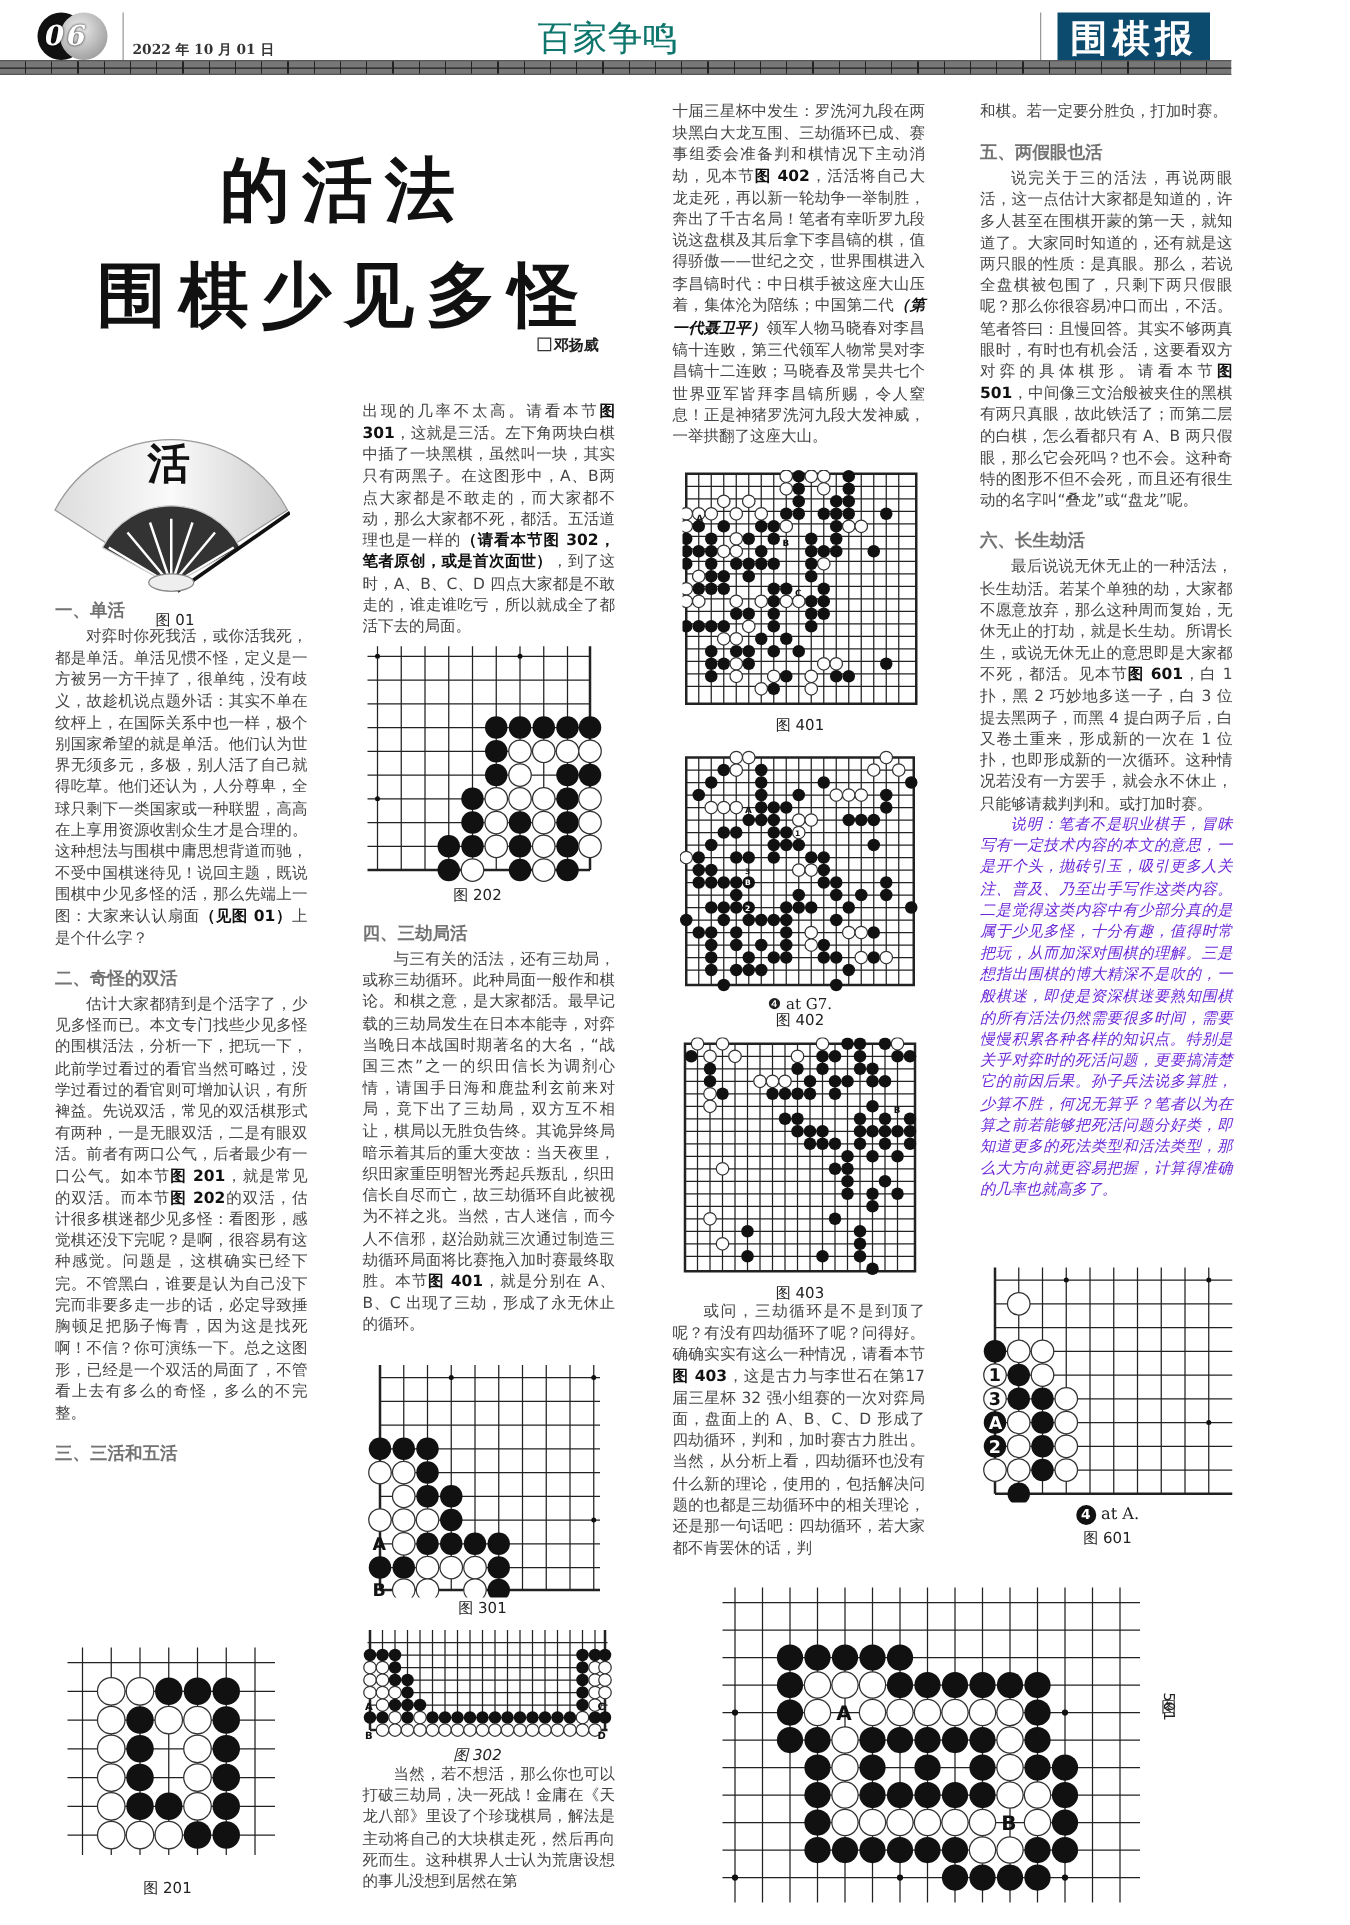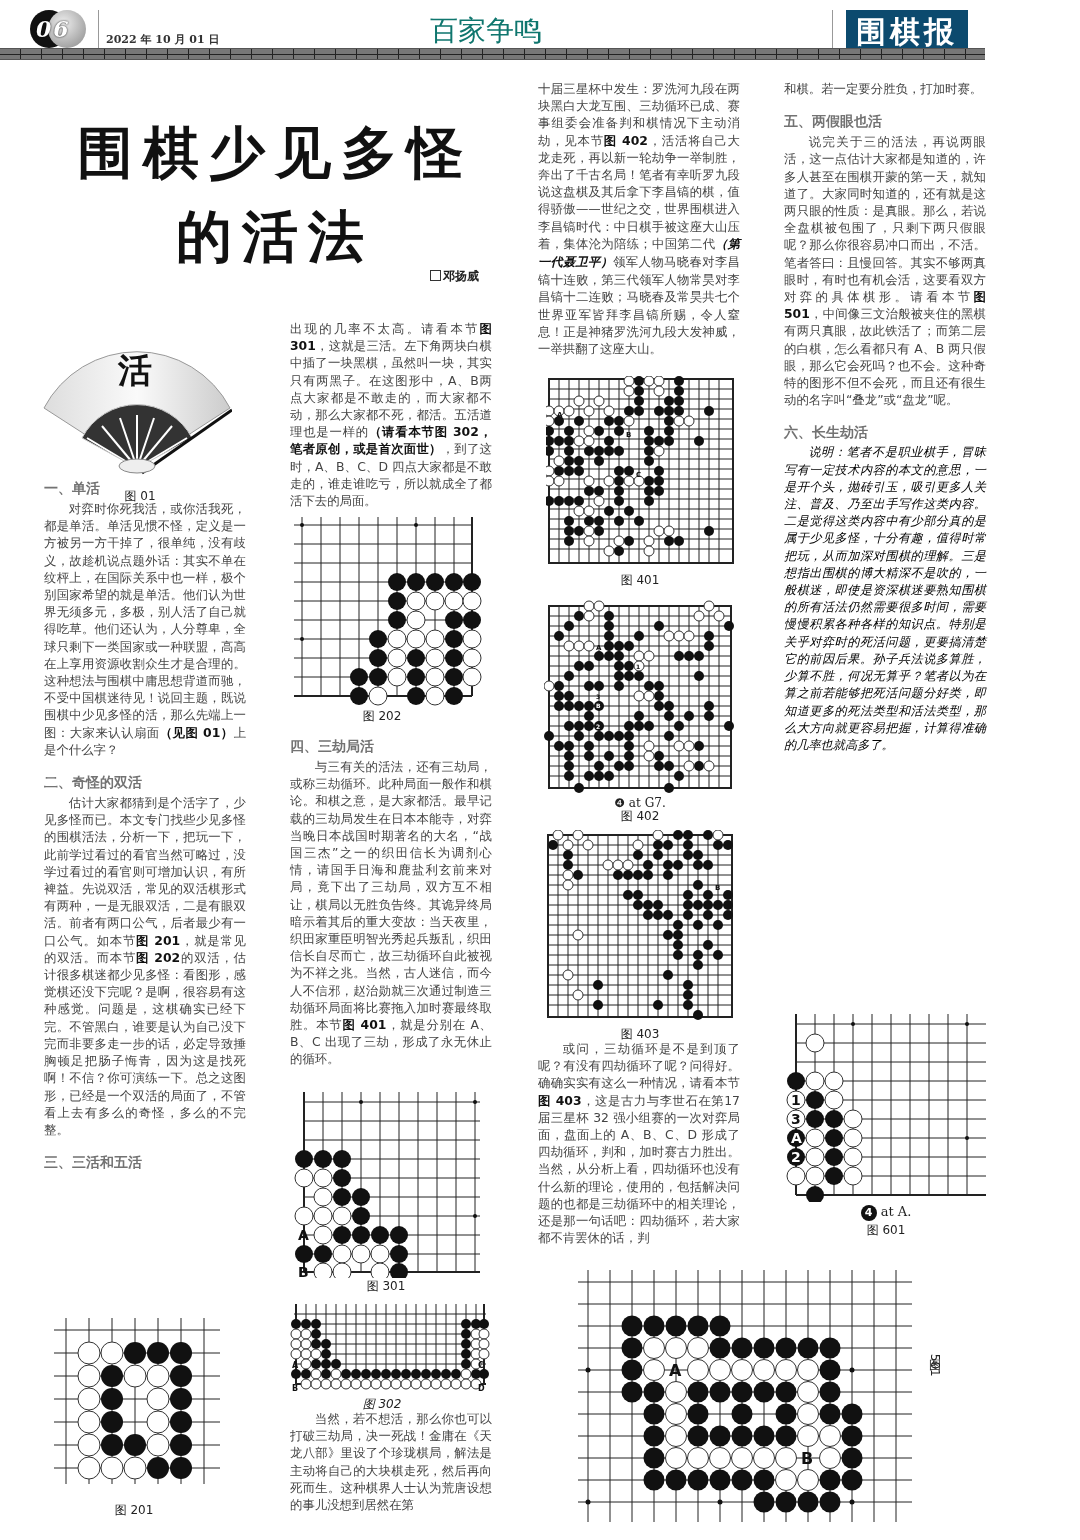--- a/index.html
+++ b/index.html
@@ -29,21 +29,21 @@
   
   .fan { left: 42px; top: 338px; width: 190px; height: 140px; }
   .fan-char { left: 118px; top: 348px; font: bold 34px "DejaVu Serif", serif; color: #111; }
   .caption { font: 12px "DejaVu Sans", sans-serif; color:#222; text-align:center; }
 
   .col { position:absolute; font-size: 12.4px; line-height: 17.2px; color:#444; text-align: justify; }
   .col p { text-indent: 2em; }
   .col h3 { font: bold 14px "DejaVu Sans", sans-serif; color:#737373; margin: 0 0 2px 0; }
   .col .gap { height: 16px; }
   .col b { color:#111; }
-  .note { font-family: "DejaVu Serif", serif; font-style: italic; color:#000000; font-size: 12.2px; line-height: 17.2px; }
+  .note { font-family: "DejaVu Serif", serif; font-style: italic; color:#6d28d9; font-size: 12.2px; line-height: 17.2px; }
 
   svg.board line { stroke:#222; stroke-width:1; }
   svg.board .edge { stroke-width:2; }
   svg.board .b { fill:#111; }
   svg.board .w { fill:#fff; stroke:#333; stroke-width:1; }
   svg.board text { font: bold 14px "DejaVu Sans", sans-serif; fill:#111; }
 </style>
 </head>
 <body>
 
@@ -53,22 +53,22 @@
   <span>06</span>
 </div>
 <div class="abs hdr-sep1"></div>
 <div class="abs hdr-date">2022 年 10 月 01 日</div>
 <div class="abs hdr-section">百家争鸣</div>
 <div class="abs hdr-sep2"></div>
 <div class="abs hdr-logo">围棋报</div>
 <div class="abs hdr-bar"></div>
 
 <div class="abs title">
+  <div>的活法</div>
   <div>围棋少见多怪</div>
-  <div>的活法</div>
 </div>
 <div class="abs author"><span class="box"></span><span>邓扬威</span></div>
 
 <svg class="abs fan" viewBox="0 0 190 140">
   <defs>
       <linearGradient id="fg" x1="0" x2="1">
         <stop offset="0" stop-color="#ddd"></stop>
         <stop offset="0.5" stop-color="#fafafa"></stop>
         <stop offset="1" stop-color="#ccc"></stop>
       </linearGradient>
@@ -863,20 +863,21 @@
   <p><span>或问，三劫循环是不是到顶了呢？有没有四劫循环了呢？问得好。确确实实有这么一种情况，请看本节</span><b>图 403</b><span>，这是古力与李世石在第17届三星杯 32 强小组赛的一次对弈局面，盘面上的 A、B、C、D 形成了四劫循环，判和，加时赛古力胜出。当然，从分析上看，四劫循环也没有什么新的理论，使用的，包括解决问题的也都是三劫循环中的相关理论，还是那一句话吧：四劫循环，若大家都不肯罢休的话，判</span></p>
 </div>
 
 <div class="col" style="left:784px;top:80px;width:202px;">
   <p style="text-indent:0"><span>和棋。若一定要分胜负，打加时赛。</span></p>
   <div class="gap"></div>
   <h3>五、两假眼也活</h3>
   <p><span>说完关于三的活法，再说两眼活，这一点估计大家都是知道的，许多人甚至在围棋开蒙的第一天，就知道了。大家同时知道的，还有就是这两只眼的性质：是真眼。那么，若说全盘棋被包围了，只剩下两只假眼呢？那么你很容易冲口而出，不活。笔者答曰：且慢回答。其实不够两真眼时，有时也有机会活，这要看双方对弈的具体棋形。请看本节</span><b>图 501</b><span>，中间像三文治般被夹住的黑棋有两只真眼，故此铁活了；而第二层的白棋，怎么看都只有 A、B 两只假眼，那么它会死吗？也不会。这种奇特的图形不但不会死，而且还有很生动的名字叫“叠龙”或“盘龙”呢。</span></p>
   <div class="gap"></div>
   <h3>六、长生劫活</h3>
+  <p><span>最后说说无休无止的一种活法，长生劫活。若某个单独的劫，大家都不愿意放弃，那么这种周而复始，无休无止的打劫，就是长生劫。所谓长生，或说无休无止的意思即是大家都不死，都活。见本节</span><b>图 601</b><span>，白 1 扑，黑 2 巧妙地多送一子，白 3 位提去黑两子，而黑 4 提白两子后，白又卷土重来，形成新的一次在 1 位扑，也即形成新的一次循环。这种情况若没有一方罢手，就会永不休止，只能够请裁判判和。或打加时赛。</span></p>
   <p class="note">说明：笔者不是职业棋手，冒昧写有一定技术内容的本文的意思，一是开个头，抛砖引玉，吸引更多人关注、普及、乃至出手写作这类内容。二是觉得这类内容中有少部分真的是属于少见多怪，十分有趣，值得时常把玩，从而加深对围棋的理解。三是想指出围棋的博大精深不是吹的，一般棋迷，即使是资深棋迷要熟知围棋的所有活法仍然需要很多时间，需要慢慢积累各种各样的知识点。特别是关乎对弈时的死活问题，更要搞清楚它的前因后果。孙子兵法说多算胜，少算不胜，何况无算乎？笔者以为在算之前若能够把死活问题分好类，即知道更多的死法类型和活法类型，那么大方向就更容易把握，计算得准确的几率也就高多了。</p>
 </div>
 
 <svg class="abs board" style="left:786px;top:1002px;" width="200" height="200" viewBox="0 0 200 200">
   <g>
     <line x1="10" y1="22" x2="200" y2="22"></line>
       <line x1="10" y1="41" x2="200" y2="41"></line>
       <line x1="10" y1="60" x2="200" y2="60"></line>
       <line x1="10" y1="79" x2="200" y2="79"></line>
       <line x1="10" y1="98" x2="200" y2="98"></line>

